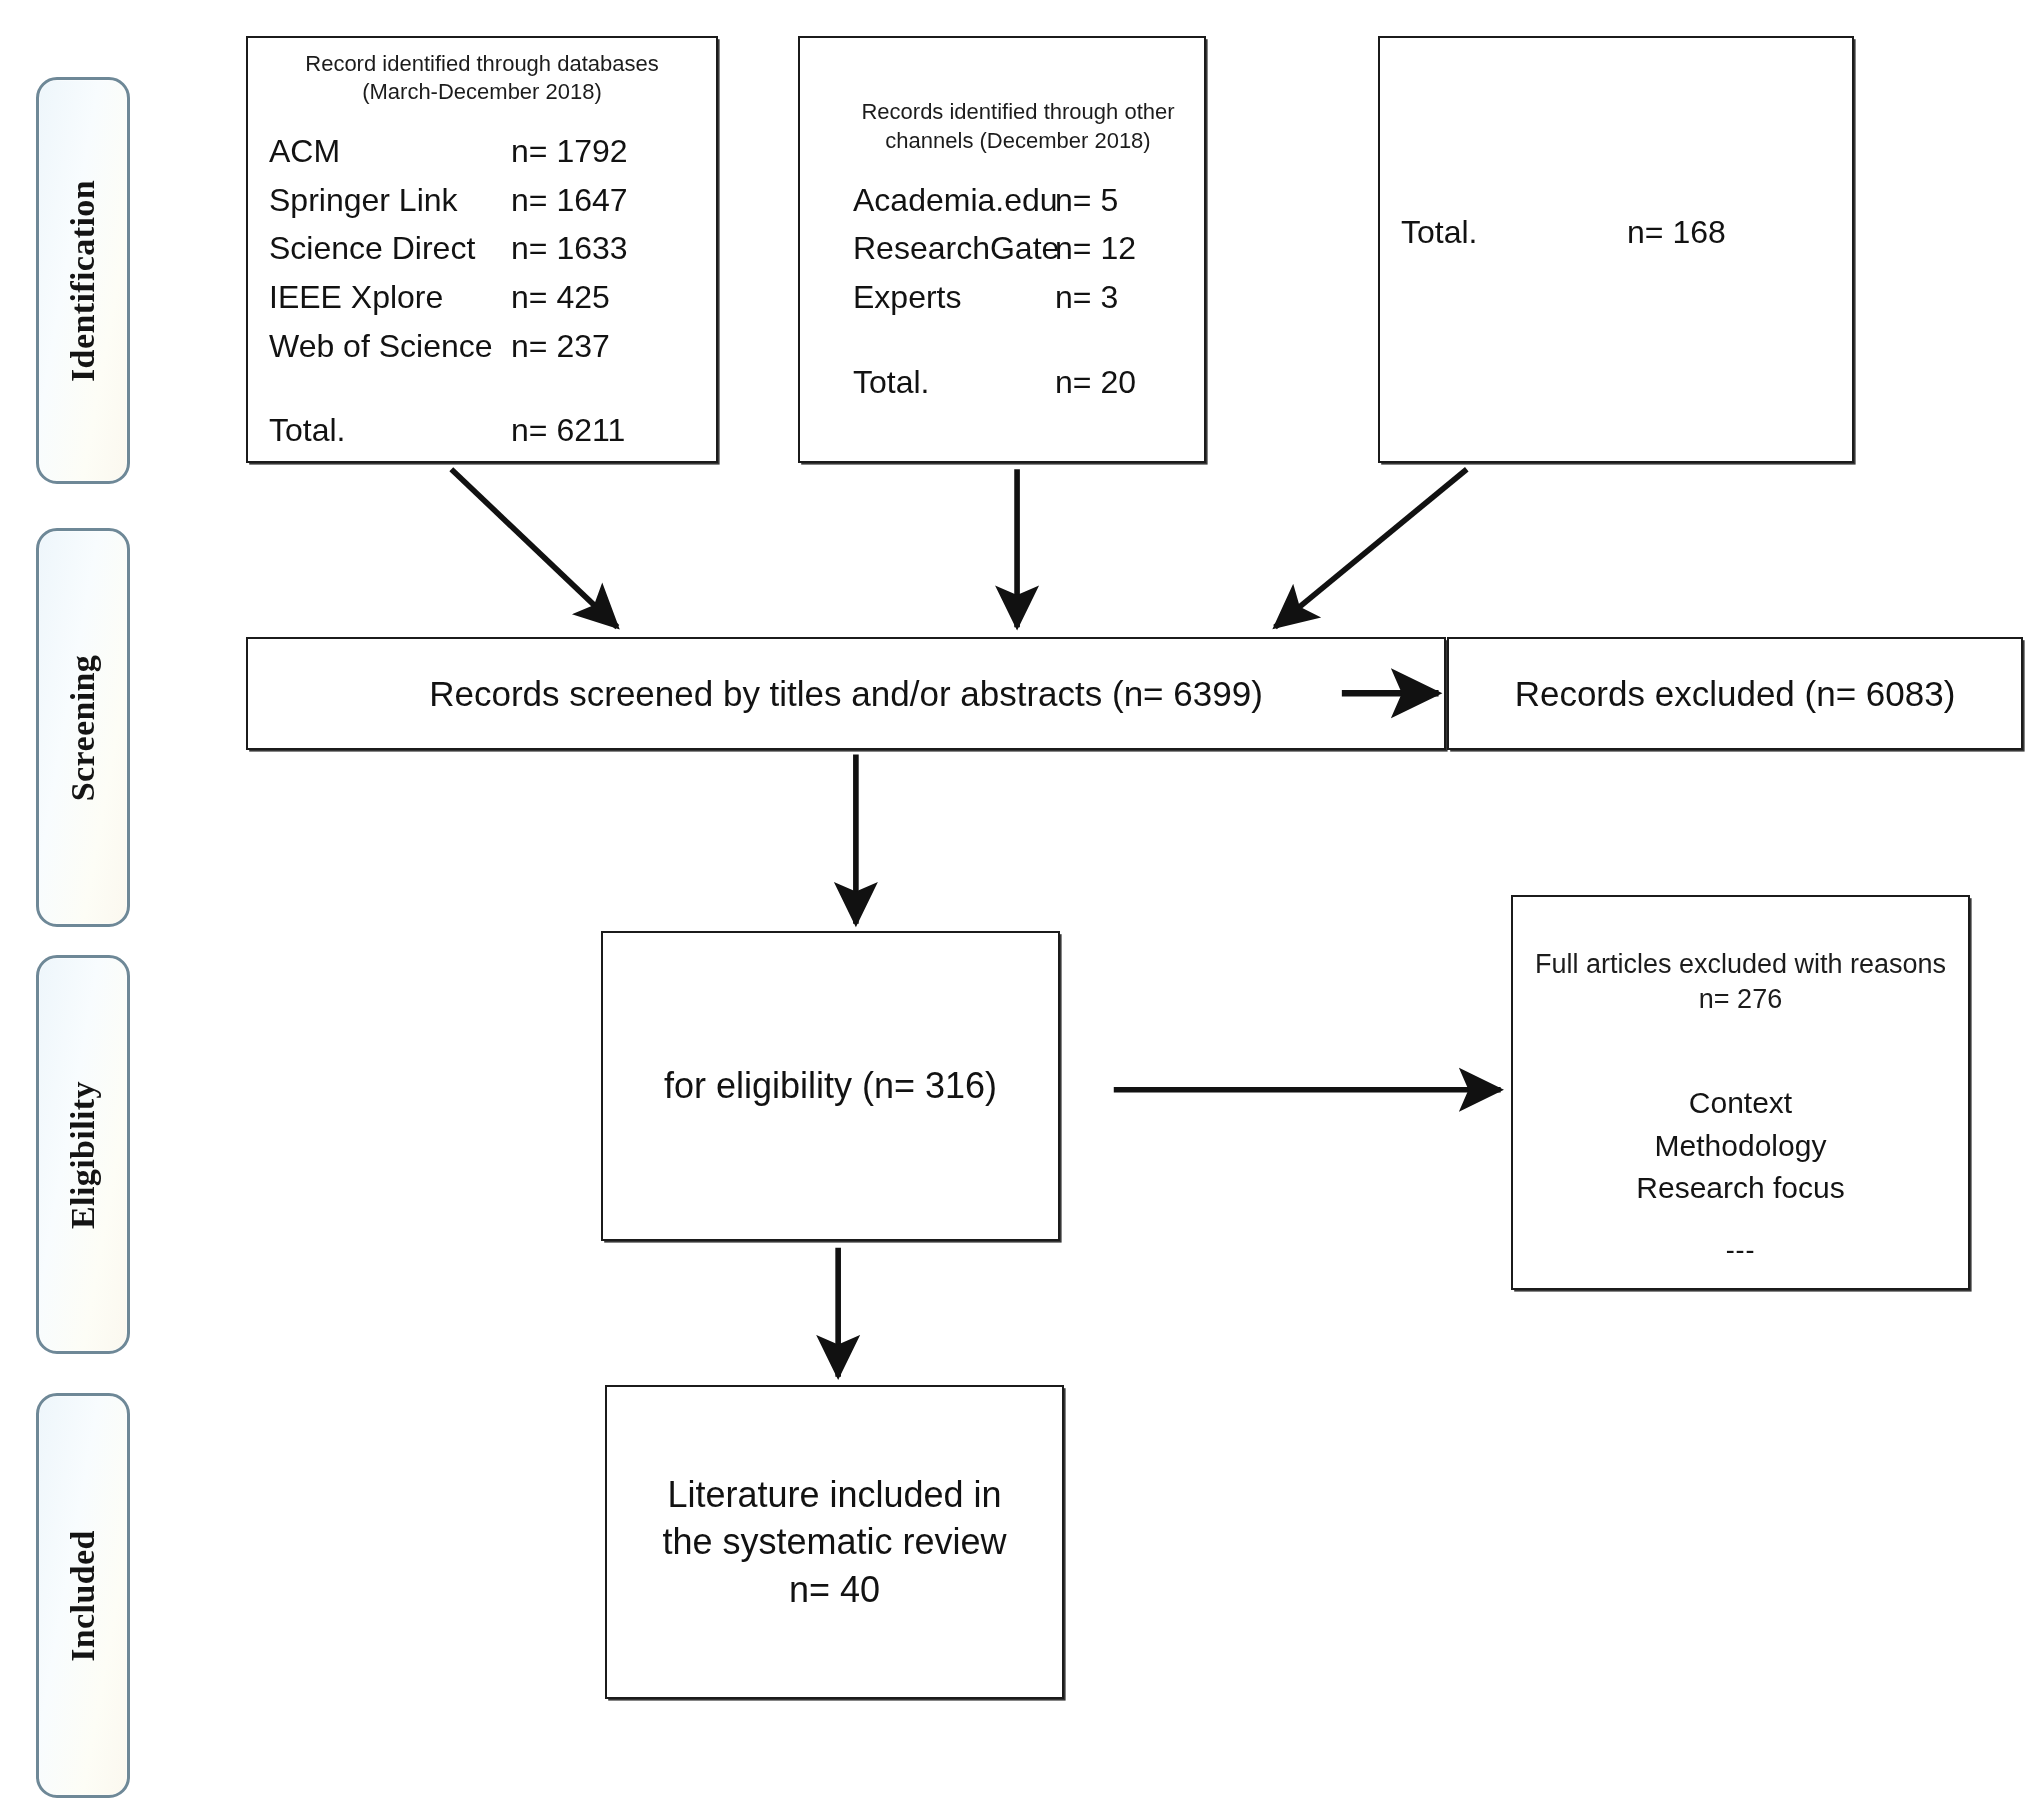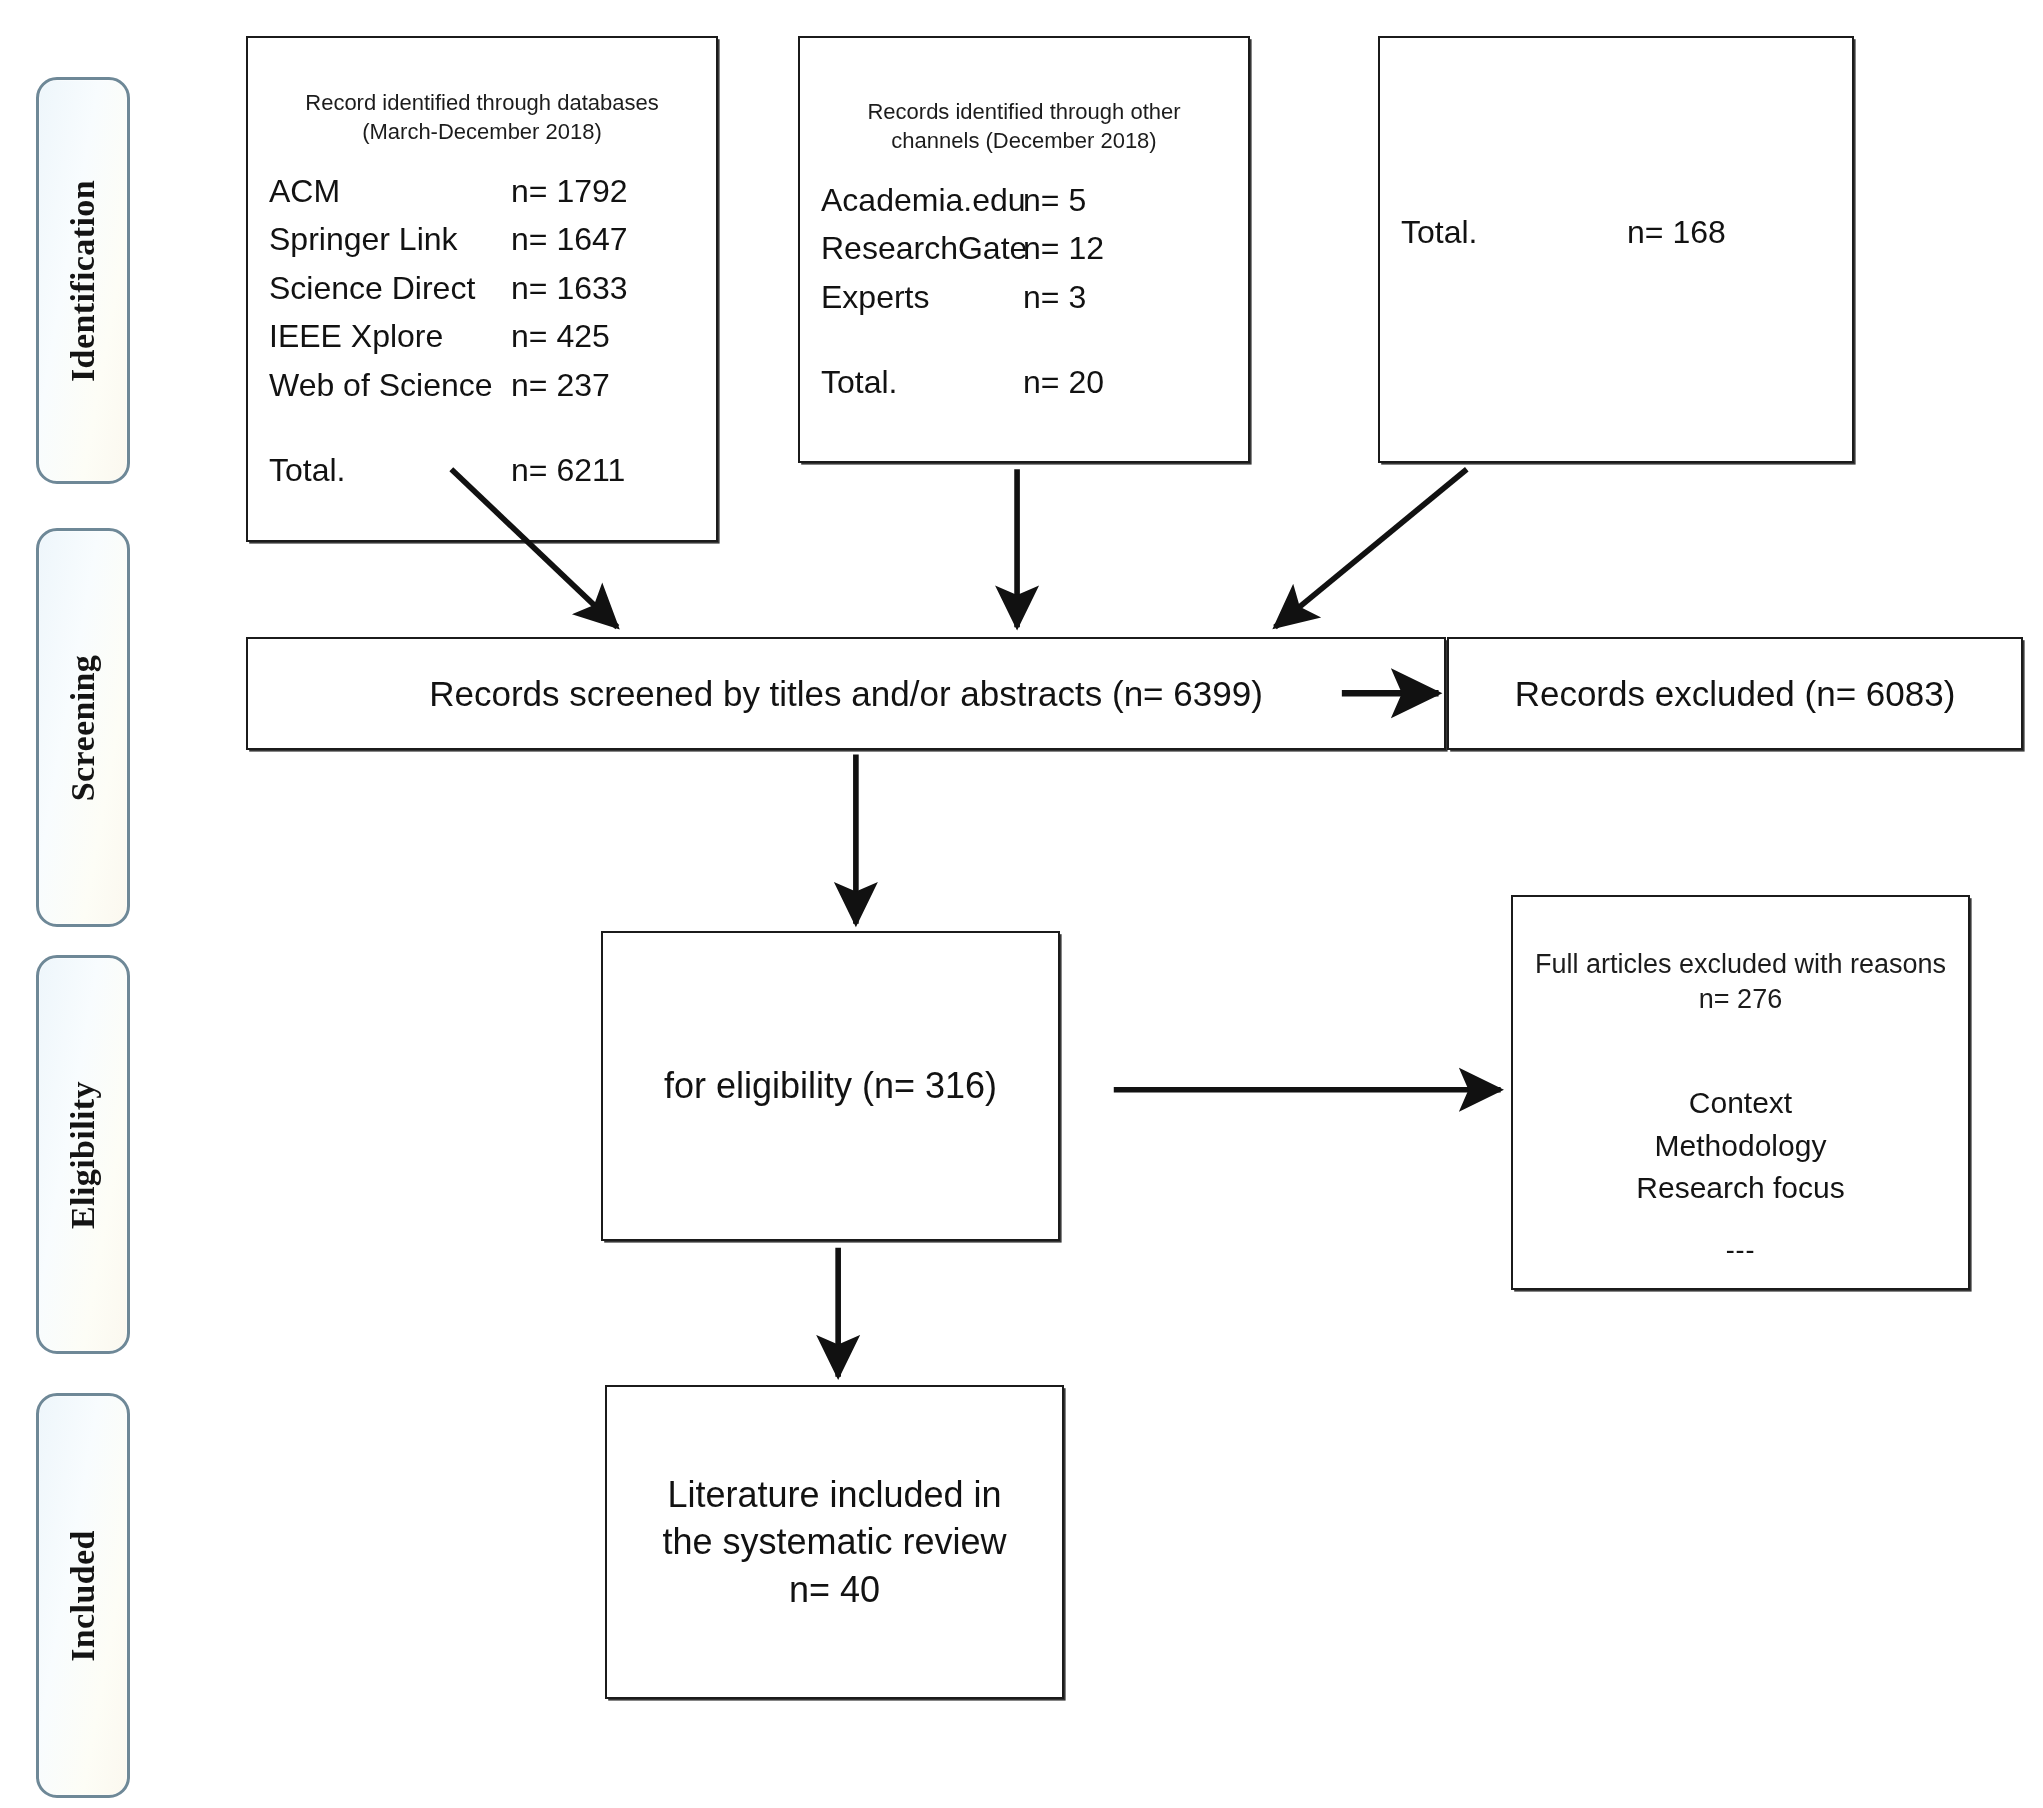--- a/index.html
+++ b/index.html
@@ -131,21 +131,21 @@
   </div>
 
   <div class="rail-tab" style="left:36px; top:955px; width:94px; height:399px;">
     <span class="rail-label">Eligibility</span>
   </div>
 
   <div class="rail-tab" style="left:36px; top:1393px; width:94px; height:405px;">
     <span class="rail-label">Included</span>
   </div>
 
-  <div class="flow-box" style="left:246px; top:36px; width:472px; height:506px;">
+  <div class="flow-box" style="left:246px; top:36px; width:472px; height:427px;">
     <div class="box-inner">
       <div class="cap-small">Record identified through databases (March-December 2018)</div>
       <div class="src-list">
         <div class="src-row">
           <span>ACM</span>
           <span>n= 1792</span>
         </div>
         <div class="src-row">
           <span>Springer Link</span>
           <span>n= 1647</span>
@@ -163,21 +163,21 @@
           <span>n= 237</span>
         </div>
         <div class="total-row">
           <span>Total.</span>
           <span>n= 6211</span>
         </div>
       </div>
     </div>
   </div>
 
-  <div class="flow-box" style="left:798px; top:36px; width:452px; height:427px;">
+  <div class="flow-box" style="left:798px; top:36px; width:408px; height:427px;padding-left:32px;">
     <div class="box-inner">
       <div class="cap-small">Records identified through other channels (December 2018)</div>
       <div class="src-list">
         <div class="src-row tight">
           <span>Academia.edu</span>
           <span>n= 5</span>
         </div>
         <div class="src-row tight">
           <span>ResearchGate</span>
           <span>n= 12</span>

